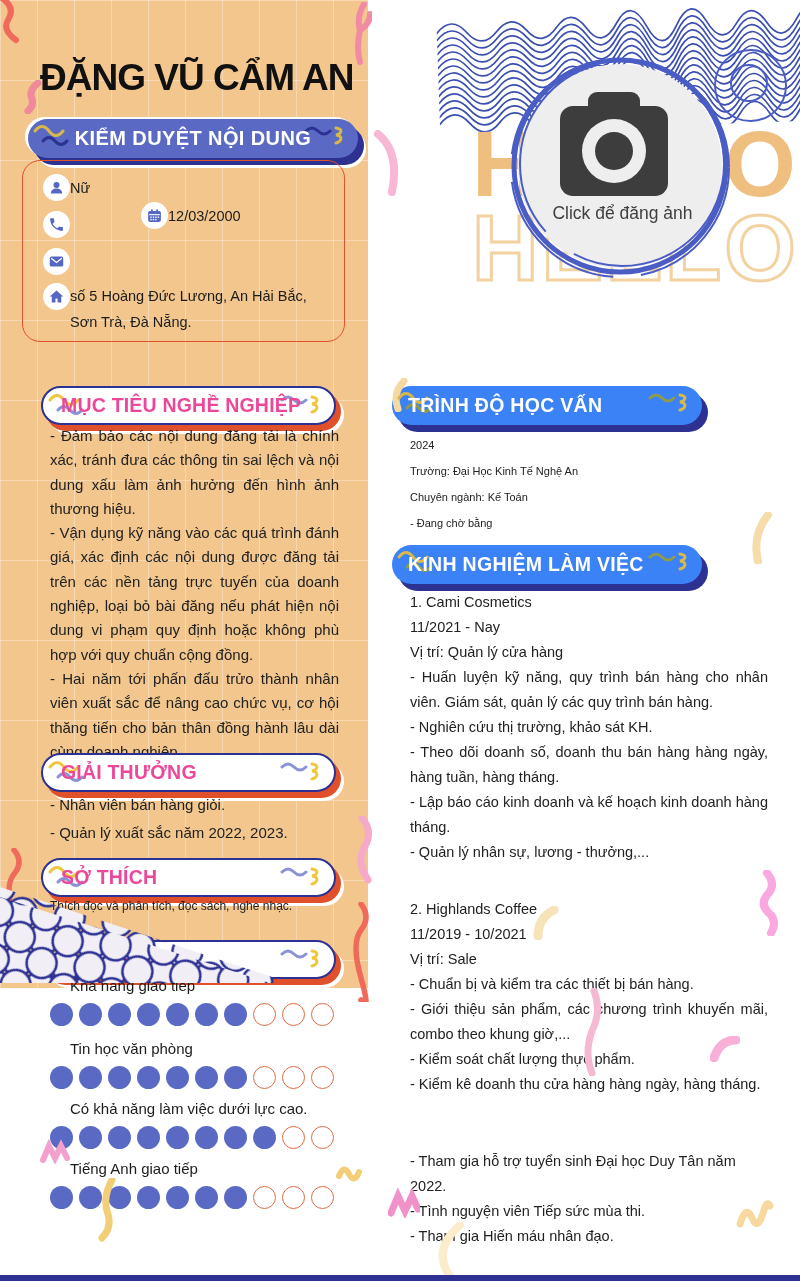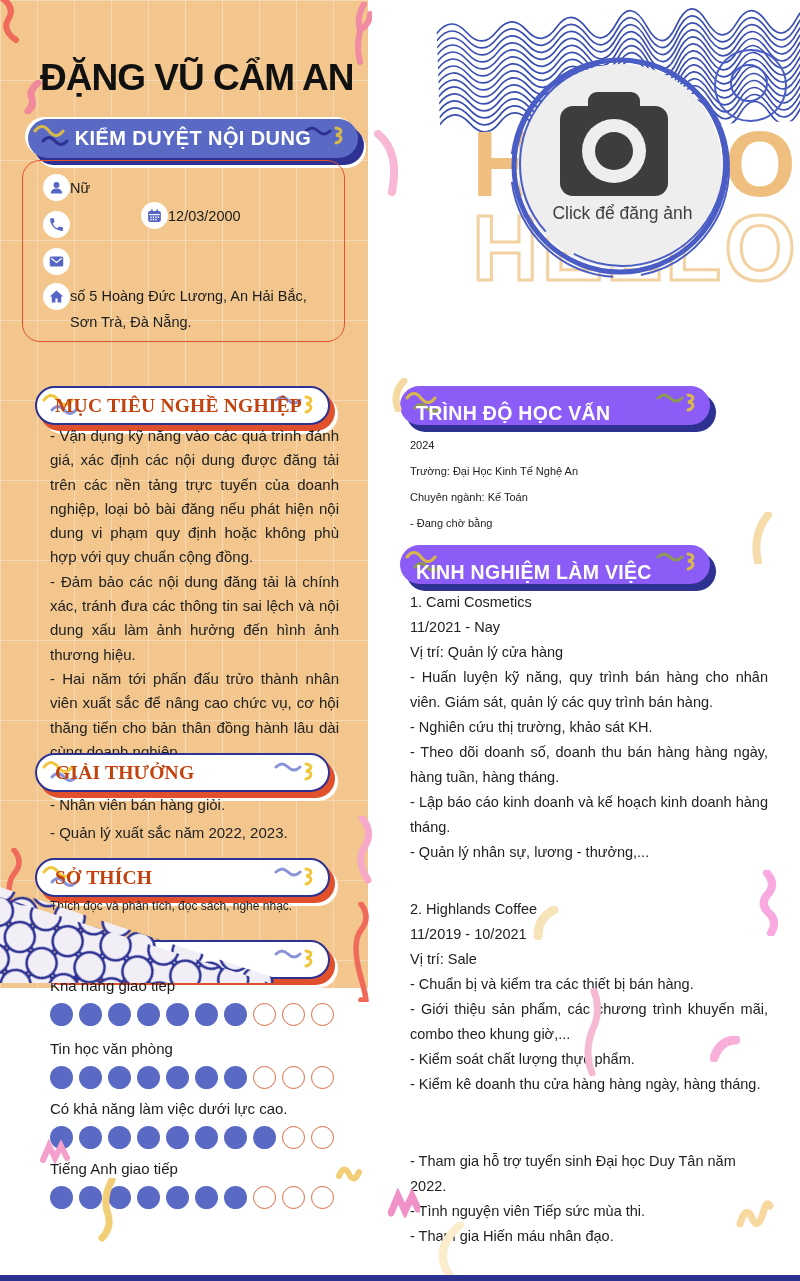--- a/index.html
+++ b/index.html
@@ -26,31 +26,29 @@
     position:absolute; display:flex; align-items:center;
     height:39px; border-radius:20px; font-weight:bold;margin-top:8px;
   }
   .pill .label { position:relative; z-index:2; }
   .pill-title {
     left:28px; top:111px; width:330px; justify-content:center;
     background:#5a6ac4; color:#fff; font-size:20px; letter-spacing:.4px;
     box-shadow:-3px -2px 0 #ffffff, 6px 7px 0 #2c3192, 8px 10px 0 #ffffff;
   }
   .pill-light {
-    left:35px; width:295px; padding-left:18px;
-    background:#fff; border:2.5px solid #2c3192; color:#c2410c;
+    left:41px; width:295px; padding-left:18px;
+    background:#fff; border:2.5px solid #2c3192; color:#ec4899;
     font-size:19.5px; letter-spacing:.2px;
     box-shadow:5px 6px 0 #e0502b, 8px 9px 0 #ffffff;
-    font-family:Liberation Serif, serif;
   }
   .pill-blue {
-    left:400px; width:310px; padding-left:16px;
-    background:#8b5cf6; color:#fff; font-size:19.5px; letter-spacing:.3px;
+    left:392px; width:310px; padding-left:16px;
+    background:#3b82f6; color:#fff; font-size:19.5px; letter-spacing:.3px;
     box-shadow:-3px -2px 0 #ffffff, 6px 7px 0 #2c3192;
-    align-items:flex-end;
   }
   .pill svg.deco { position:absolute; height:26px; width:46px; z-index:1; }
   .pill svg.dl { left:5px; top:3px; }
   .pill svg.dr { right:8px; top:5px; }
   .pill path { fill:none; stroke-width:3; stroke-linecap:round; }
   .pill-light path.c1 { stroke:#f0c63c; } .pill-light path.c2 { stroke:#8a93d8; }
   .pill-title path.c1, .pill-blue path.c1 { stroke:#d9b84a; }
   .pill-title path.c2 { stroke:#2c3192; } .pill-blue path.c2 { stroke:#8e9b4e; }
   
   .contact-box {
@@ -65,21 +63,21 @@
   .cicon svg { width:17px; height:17px; }
   .cicon .f { fill:#5566c4; }
   
   .obj-text {
     position:absolute; left:50px; top:424px; width:289px;
     font-size:15px; line-height:24.3px; text-align:justify;
   }
   .awards-text { position:absolute; left:50px; top:791px; width:295px; font-size:15px; line-height:28px; }
   .hobby-text { position:absolute; left:50px; top:899px; width:310px; font-size:12px; white-space:nowrap; }
   .skill-row { position:absolute; left:50px; width:300px; }
-  .skill-label { font-size:15px; color:#1c1c1c; }
+  .skill-label { font-size:15px; color:#1c1c1c;margin-left:20px; }
   .dots { display:flex; gap:6px; margin-top:9px; }
   .dot { width:23px; height:23px; border-radius:50%; }
   .dot.filled { background:#5a6ac4; }
   .dot.empty { border:1.6px solid #e06a43; }
   
   .edu-text { position:absolute; left:410px; top:432px; width:360px; font-size:11px; line-height:26px; }
   .job { position:absolute; left:410px; width:358px; font-size:14.5px; line-height:25px; }
   .job .just { text-align:justify; }
   .act-text { position:absolute; left:410px; top:1149px; width:360px; font-size:14.5px; line-height:25px; }
   
@@ -184,22 +182,22 @@
           <path class="c1" d="M2 9 q7 -9 14 0 t14 0"></path>
           <path class="c2" d="M10 19 q6 -7 12 0 t12 0"></path>
         </svg>
       <span class="label">MỤC TIÊU NGHỀ NGHIỆP</span>
       <svg class="deco dr" viewBox="0 0 46 26">
           <path class="c2" d="M2 7 q6 -6 12 0 t12 0"></path>
           <path class="c1" d="M32 4 c8 1 5 6 0 7 c8 1 5 7 0 8"></path>
         </svg>
     </div>
     <div class="obj-text">
+      <p>- Đảm bảo các nội dung đăng tải là chính xác, tránh đưa các thông tin sai lệch và nội dung xấu làm ảnh hưởng đến hình ảnh thương hiệu.</p>
       <p>- Vận dụng kỹ năng vào các quá trình đánh giá, xác định các nội dung được đăng tải trên các nền tảng trực tuyến của doanh nghiệp, loại bỏ bài đăng nếu phát hiện nội dung vi phạm quy định hoặc không phù hợp với quy chuẩn cộng đồng.</p>
-      <p>- Đảm bảo các nội dung đăng tải là chính xác, tránh đưa các thông tin sai lệch và nội dung xấu làm ảnh hưởng đến hình ảnh thương hiệu.</p>
       <p>- Hai năm tới phấn đấu trửo thành nhân viên xuất sắc để nâng cao chức vụ, cơ hội thăng tiến cho bản thân đồng hành lâu dài cùng doanh nghiệp.</p>
     </div>
 
     <div class="pill pill-light" style="top:745px;">
       <svg class="deco dl" viewBox="0 0 46 26">
           <path class="c1" d="M2 9 q7 -9 14 0 t14 0"></path>
           <path class="c2" d="M10 19 q6 -7 12 0 t12 0"></path>
         </svg>
       <span class="label">GIẢI THƯỞNG</span>
       <svg class="deco dr" viewBox="0 0 46 26">

